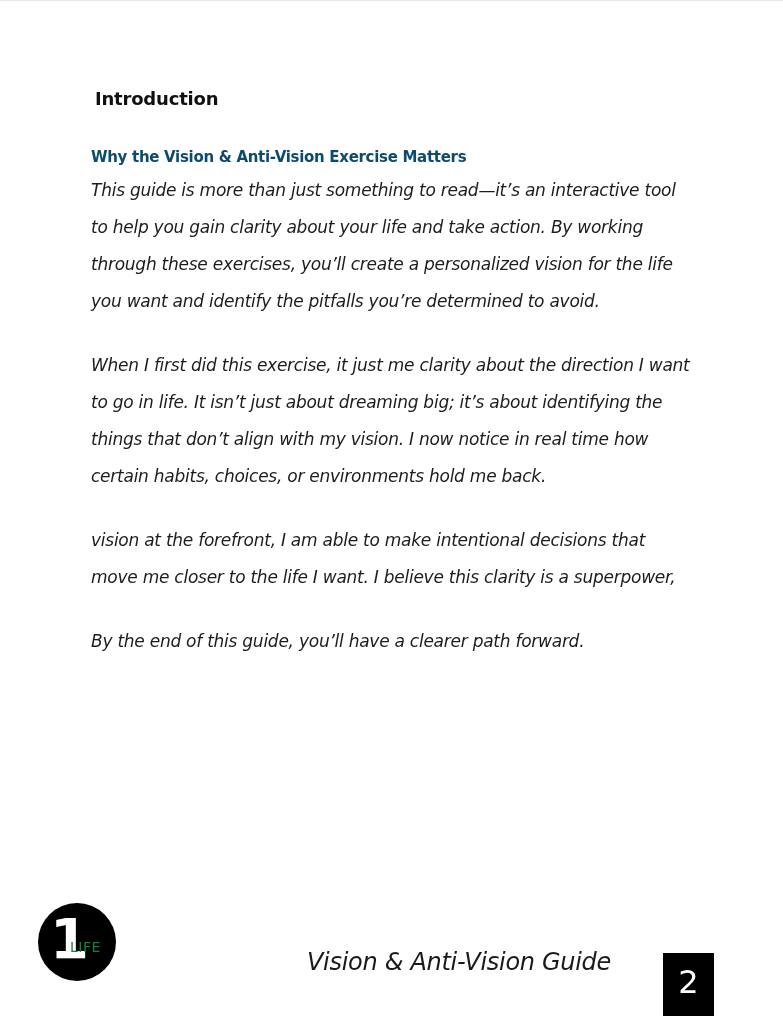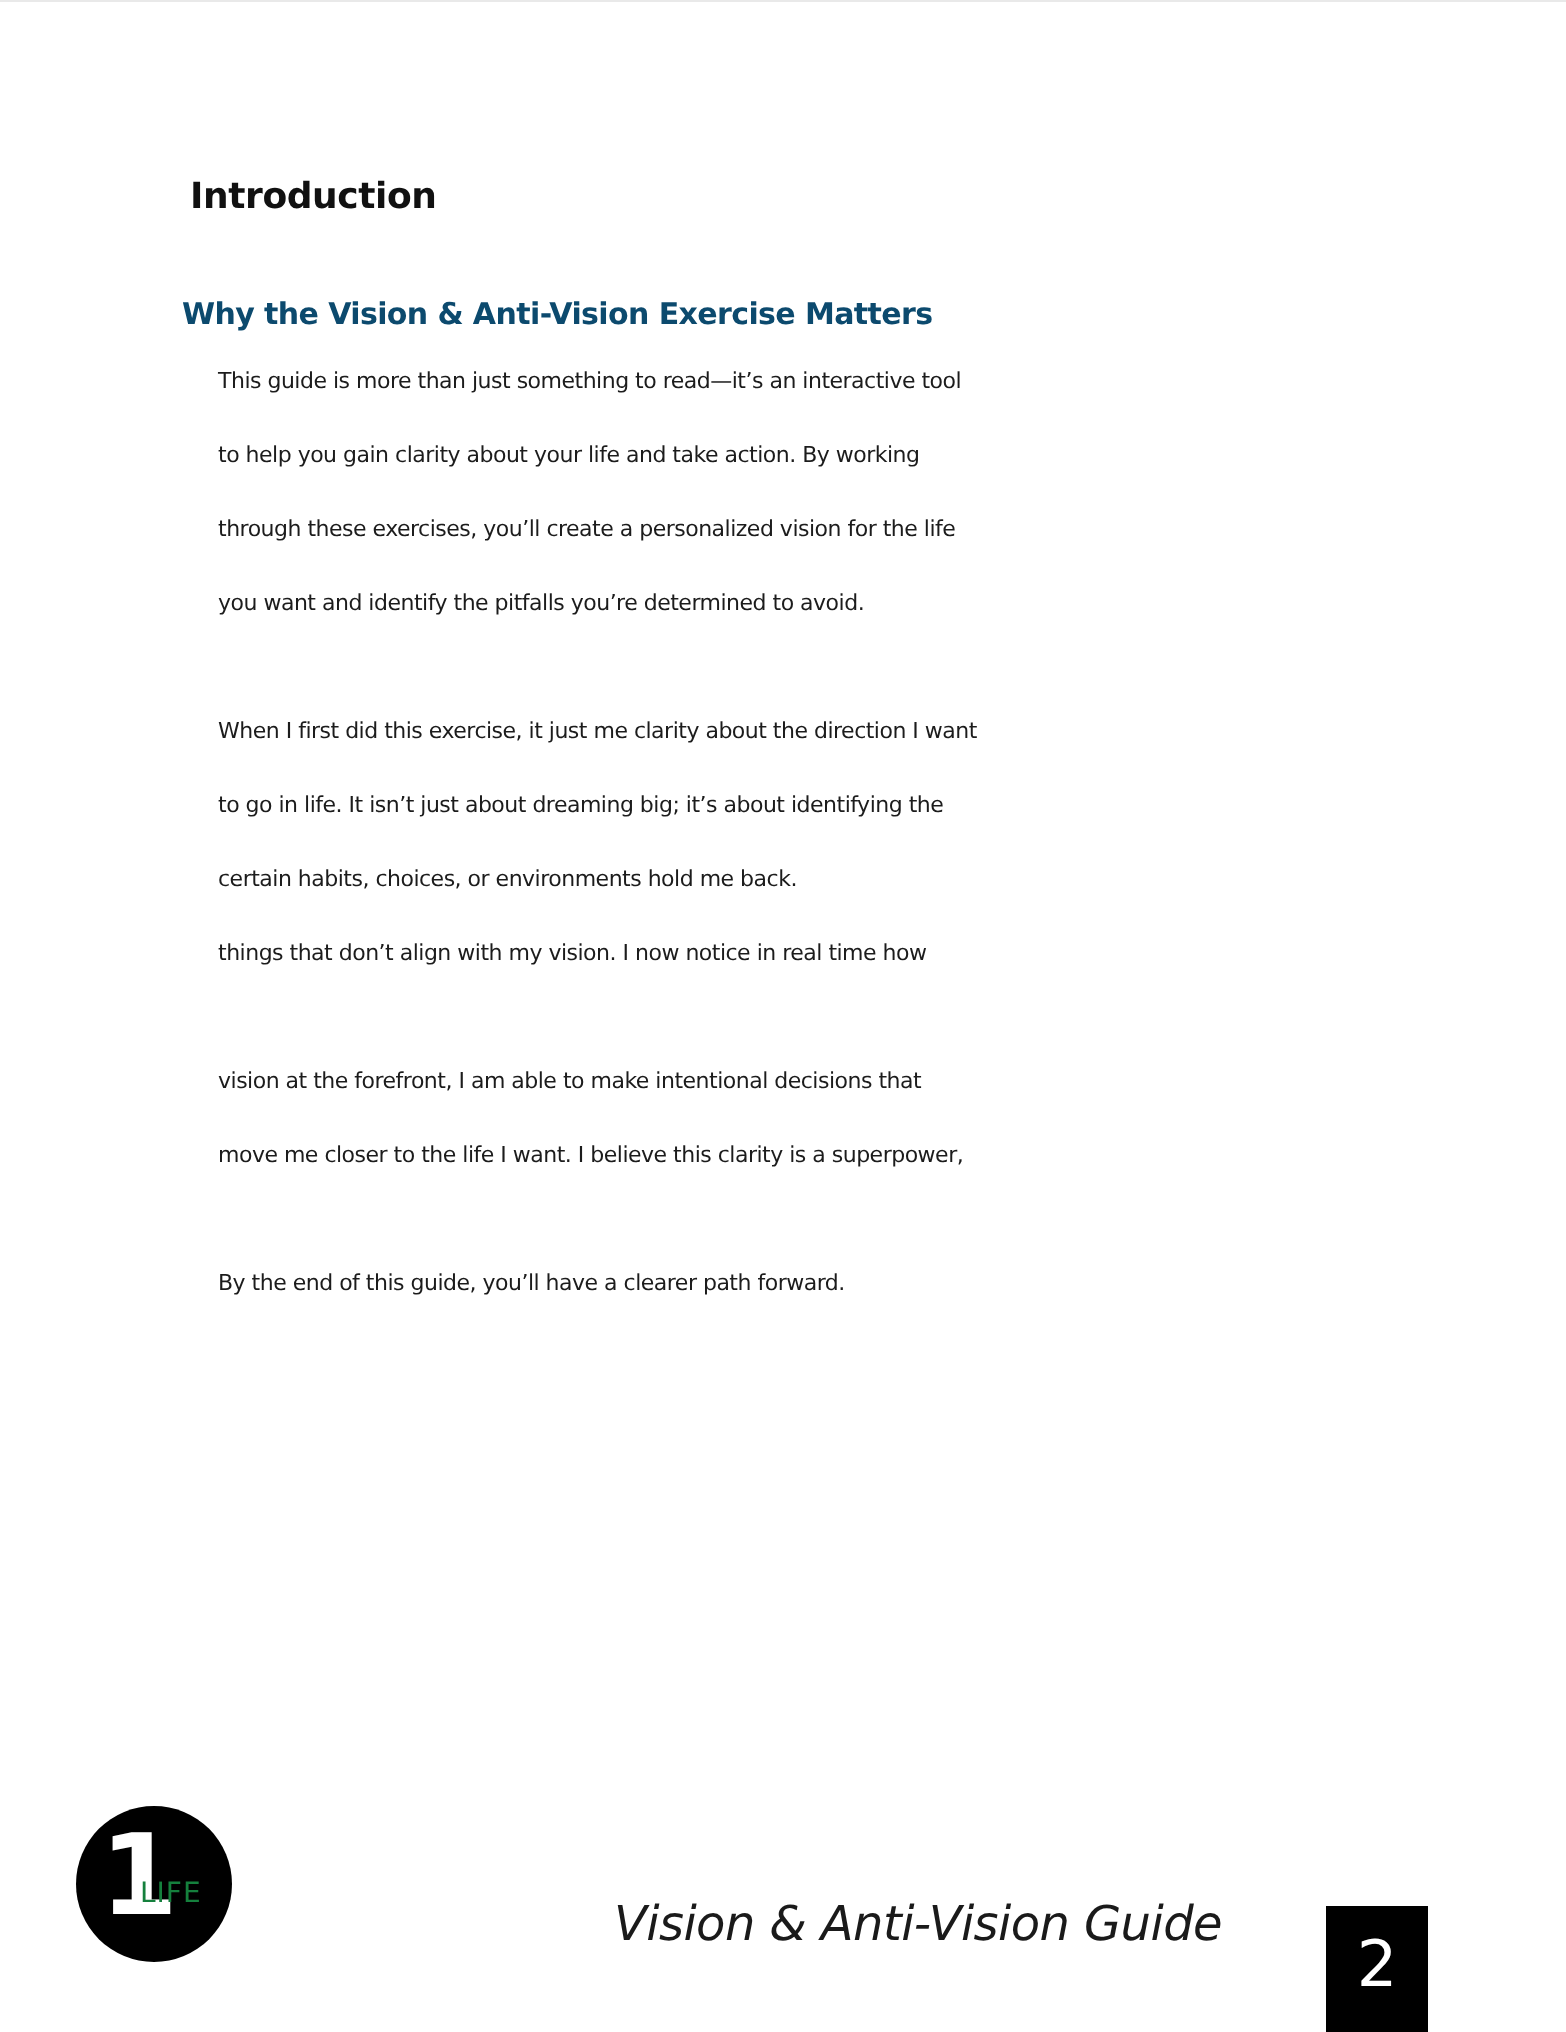--- a/index.html
+++ b/index.html
@@ -40,23 +40,24 @@
       font-family: "DejaVu Sans", sans-serif;
       font-weight: bold;
       font-size: 15px;
       line-height: 22px;
       margin: 34px 0 0 0;
       color: #0c4a6e;
       letter-spacing: -0.3px;
     }
     .para {
       font-family: "DejaVu Sans", sans-serif;
-      font-size: 11px;
+      font-style: italic;
+      font-size: 17px;
       line-height: 37px;
-      margin: 18px;
+      margin: 0;
       color: #1c1c1c;
       letter-spacing: -0.25px;
     }
     .para-line {
       display: block;
       white-space: nowrap;
     }
     .p1 { margin-top: 4px; }
     .para + .para { margin-top: 27px; }
 
@@ -135,22 +136,22 @@
   <p class="para p1">
     <span class="para-line">This guide is more than just something to read—it’s an interactive tool</span>
     <span class="para-line">to help you gain clarity about your life and take action. By working</span>
     <span class="para-line">through these exercises, you’ll create a personalized vision for the life</span>
     <span class="para-line">you want and identify the pitfalls you’re determined to avoid.</span>
   </p>
 
   <p class="para">
     <span class="para-line">When I first did this exercise, it just me clarity about the direction I want</span>
     <span class="para-line">to go in life. It isn’t just about dreaming big; it’s about identifying the</span>
+    <span class="para-line">things that don’t align with my vision. I now notice in real time how</span>
     <span class="para-line">certain habits, choices, or environments hold me back.</span>
-    <span class="para-line">things that don’t align with my vision. I now notice in real time how</span>
   </p>
 
   <p class="para">
     <span class="para-line">vision at the forefront, I am able to make intentional decisions that</span>
     <span class="para-line">move me closer to the life I want. I believe this clarity is a superpower,</span>
   </p>
 
   <p class="para">
     <span class="para-line">By the end of this guide, you’ll have a clearer path forward.</span>
   </p>

